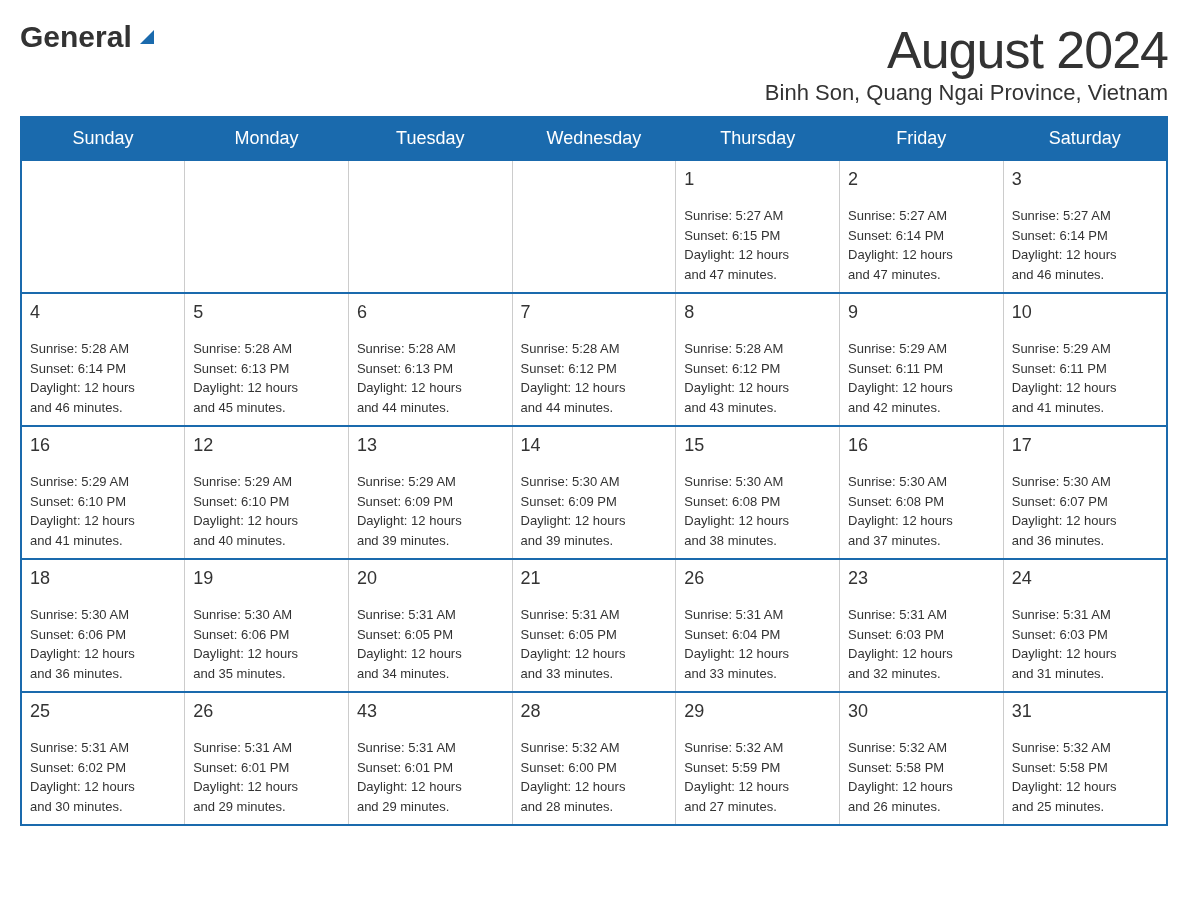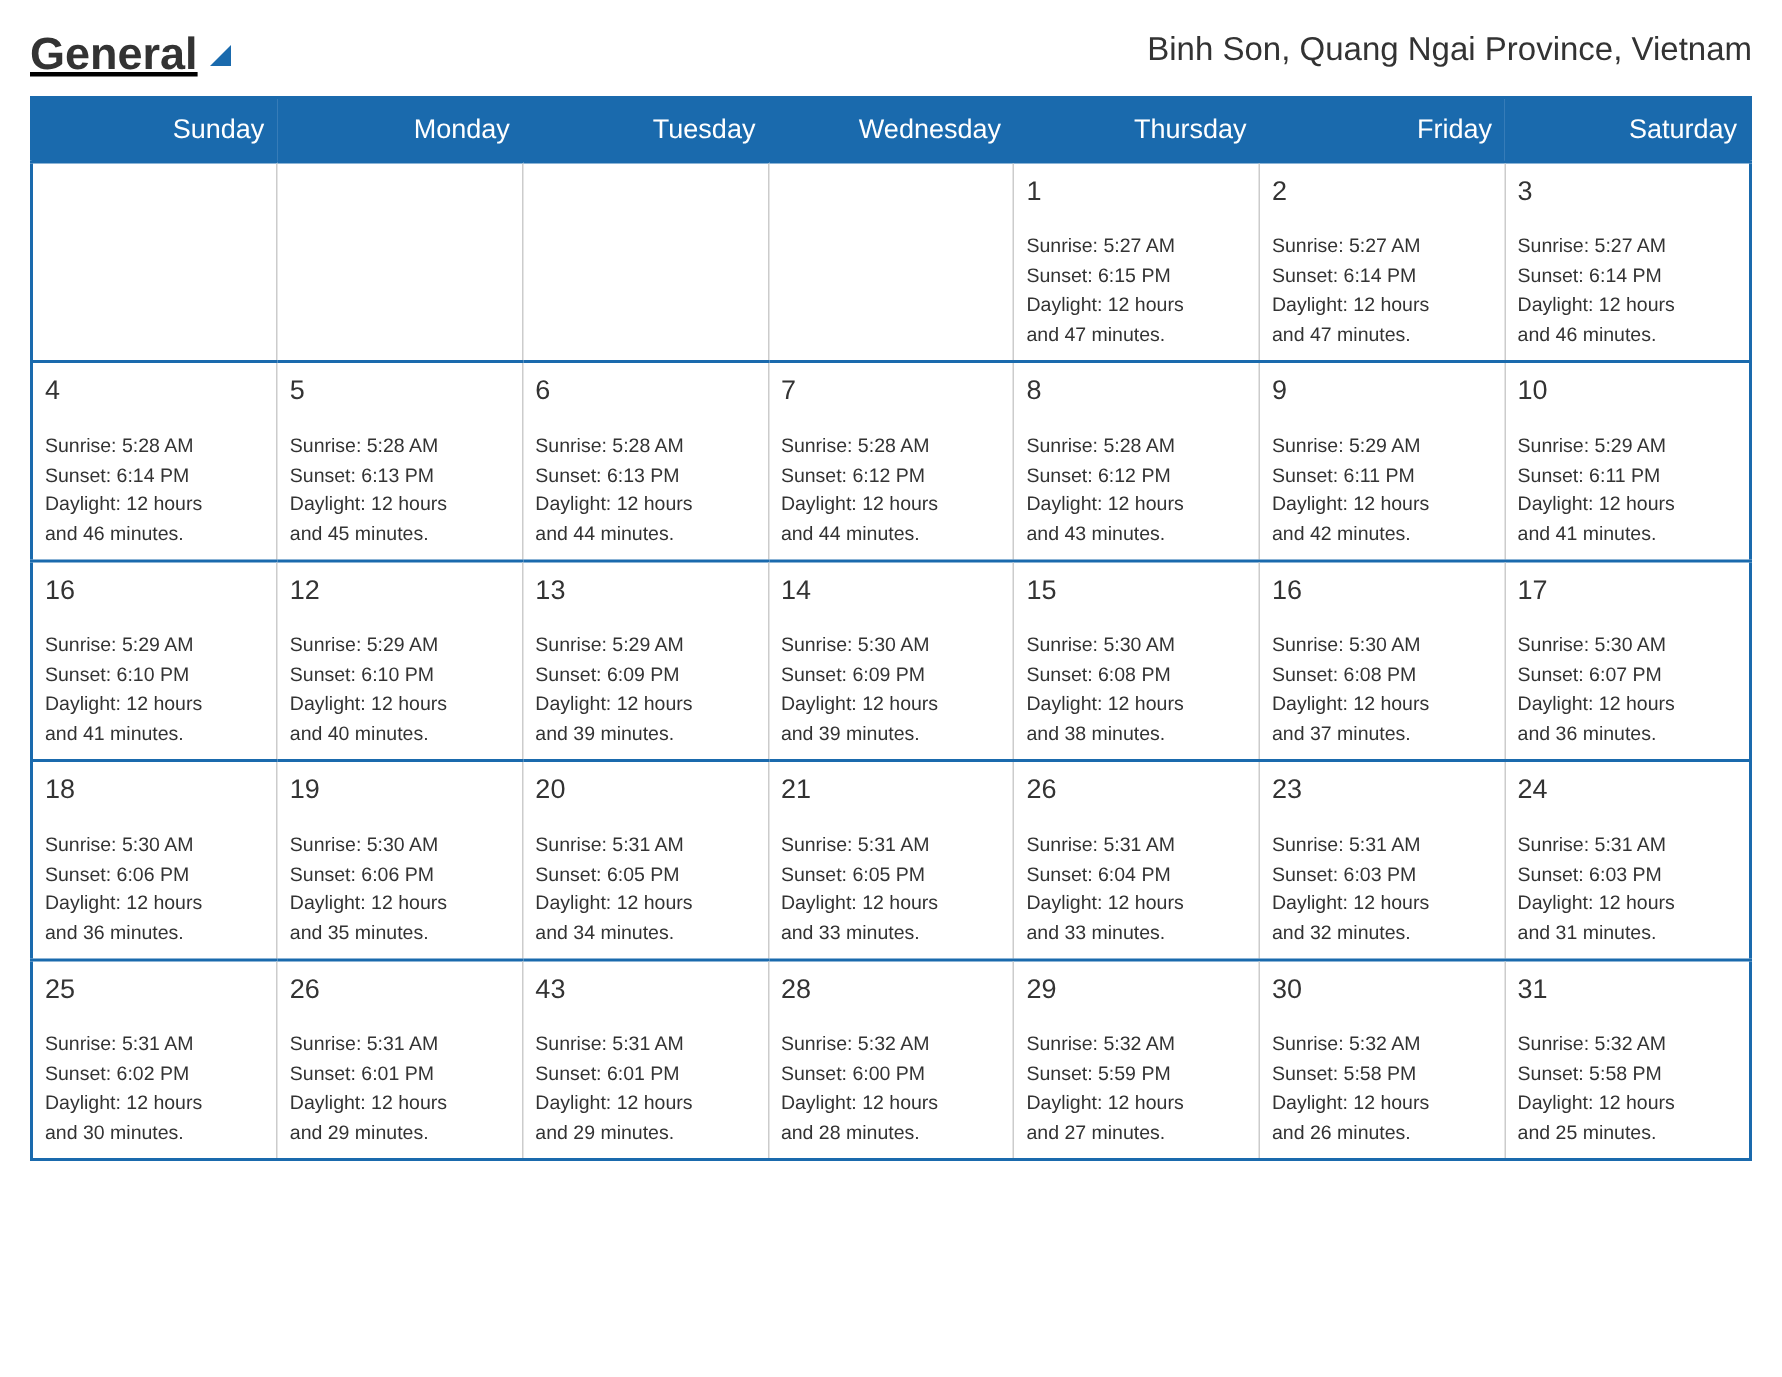--- a/index.html
+++ b/index.html
@@ -39,21 +39,21 @@
       width: 100%;
       border-collapse: collapse;
       border: 2px solid #1a6aad;
     }
     .calendar th {
       background: #1a6aad;
       color: #fff;
       font-size: 18px;
       font-weight: normal;
       padding: 10px 8px;
-      text-align: right;
+      text-align: center;
       border: 1px solid #1a6aad;
     }
     .calendar td {
       vertical-align: top;
       padding: 8px;
       border: 1px solid #ccc;
       width: 14.28%;
       min-height: 100px;
       font-size: 13px;
       color: #333;
@@ -81,21 +81,20 @@
     }
     .logo-wrapper {
       display: flex;
       flex-direction: row;
       align-items: center;
       gap: 0;
     }
     .logo-text-group {
       display: flex;
       flex-direction: column;
-      text-decoration: underline;
     }
     .logo-general-row {
       display: flex;
       align-items: center;
     }
   </style>
 </head>
 <body>
 
 <div class="header">
@@ -107,20 +106,21 @@
           <span style="display:inline-block;margin-left:4px;margin-top:4px;">
             <svg width="22" height="22" viewBox="0 0 22 22">
               <polygon points="4,18 18,18 18,4" fill="#1a6aad"></polygon>
             </svg>
           </span>
         </div>
       </div>
     </div>
   </div>
   <div class="title-area">
+    <div class="month-title">August 2024</div>
     <div class="subtitle">Binh Son, Quang Ngai Province, Vietnam</div>
   </div>
 </div>
 
 <table class="calendar">
   <thead>
     <tr>
     <th>Sunday</th>
         <th>Monday</th>
         <th>Tuesday</th>

